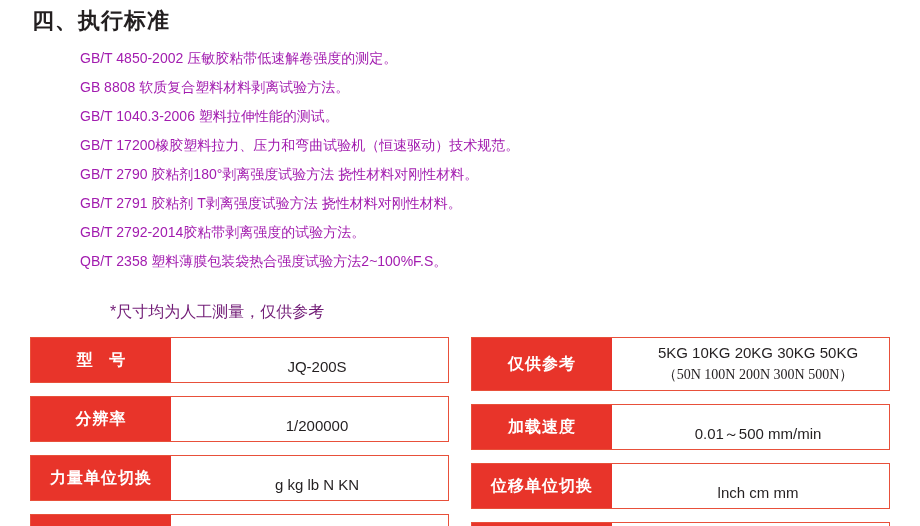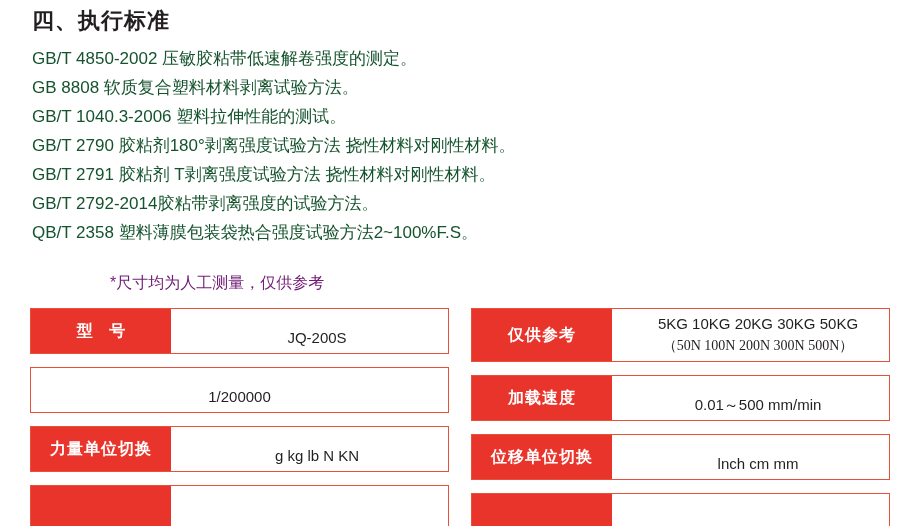--- a/index.html
+++ b/index.html
@@ -27,24 +27,25 @@
     letter-spacing: 1px;
     margin: 6px 0 8px 2px;
     color: #231f20;
   }
   .std-list {
     margin: 0 0 0 2px;
     padding: 0;
     list-style: none;
   }
   .std-list li {
-    font-size: 17px;
+    font-size: 14px;
     line-height: 29px;
-    color: #14532d;
+    color: #a21caf;
     white-space: nowrap;
+    margin-left: 48px;
   }
   .note {
     margin: 26px 0 14px 80px;
     font-size: 16px;
     color: #701a75;
   }
   .spec-wrap {
     display: flex;
     gap: 22px;
     margin-top: 2px;
@@ -104,40 +105,42 @@
 <body>
 
 <div class="page">
 
   <h2 class="section-title">四、执行标准</h2>
 
   <ul class="std-list">
     <li>GB/T 4850-2002 压敏胶粘带低速解卷强度的测定。</li>
     <li>GB 8808 软质复合塑料材料剥离试验方法。</li>
     <li>GB/T 1040.3-2006 塑料拉伸性能的测试。</li>
+    <li>GB/T 17200橡胶塑料拉力、压力和弯曲试验机（恒速驱动）技术规范。</li>
     <li>GB/T 2790 胶粘剂180°剥离强度试验方法 挠性材料对刚性材料。</li>
     <li>GB/T 2791 胶粘剂 T剥离强度试验方法 挠性材料对刚性材料。</li>
     <li>GB/T 2792-2014胶粘带剥离强度的试验方法。</li>
     <li>QB/T 2358 塑料薄膜包装袋热合强度试验方法2~100%F.S。</li>
   </ul>
 
   <div class="note">*尺寸均为人工测量，仅供参考</div>
 
   <div class="spec-wrap">
 
     <div class="spec-col">
 
       <div class="spec-row">
         <div class="spec-label wide-space">型  号</div>
         <div class="spec-value">
           <span>JQ-200S</span>
         </div>
       </div>
 
       <div class="spec-row">
+        <div class="spec-label">分辨率</div>
         <div class="spec-value">
           <span>1/200000</span>
         </div>
       </div>
 
       <div class="spec-row">
         <div class="spec-label">力量单位切换</div>
         <div class="spec-value">
           <span>g kg lb N KN</span>
         </div>

